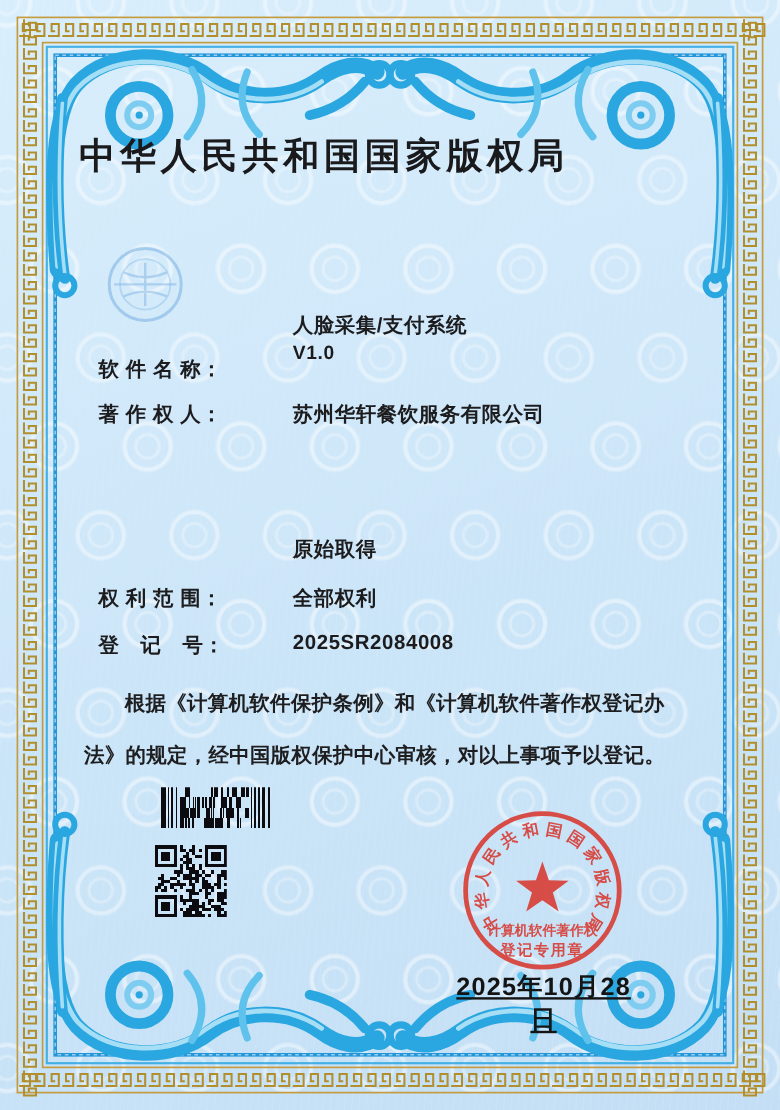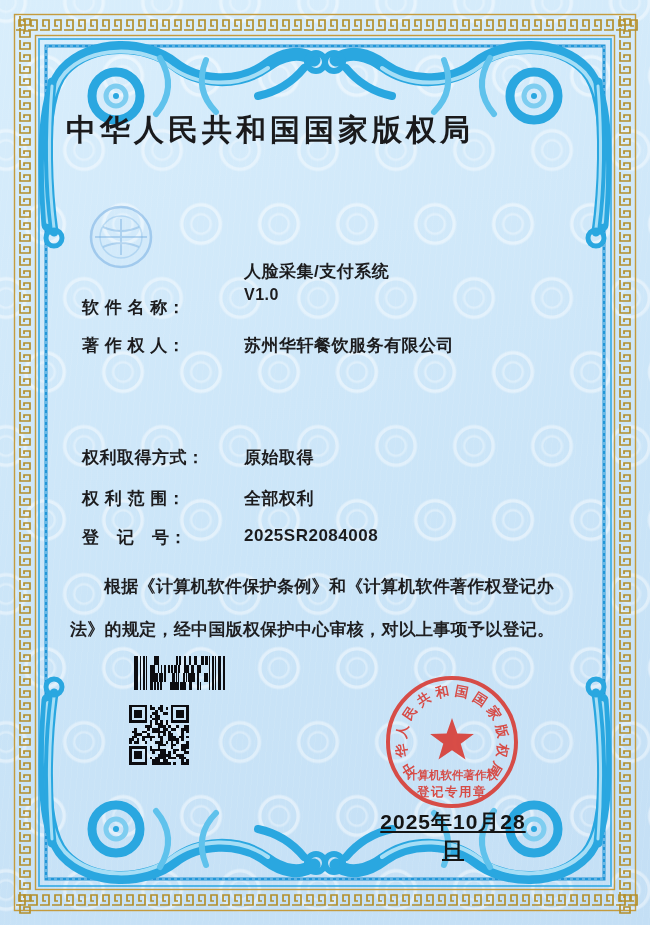--- a/index.html
+++ b/index.html
@@ -373,21 +373,20 @@
   <div class="txt title t1">中华人民共和国国家版权局</div>
 
 
   <div class="txt f-label" style="left:82px;top:260px;margin-top:36px;">软 件 名 称：</div>
   <div class="txt f-value" style="left:204px;top:260px;">人脸采集/支付系统</div>
   <div class="txt f-value" style="left:204px;top:286px;font-size:16px;">V1.0</div>
 
   <div class="txt f-label" style="left:82px;top:334px;">著 作 权 人：</div>
   <div class="txt f-value" style="left:204px;top:334px;">苏州华轩餐饮服务有限公司</div>
 
-  <div class="txt f-label" style="left:82px;top:446px;">权利取得方式：</div>
   <div class="txt f-value" style="left:204px;top:446px;">原始取得</div>
 
   <div class="txt f-label" style="left:82px;top:487px;">权 利 范 围：</div>
   <div class="txt f-value" style="left:204px;top:487px;">全部权利</div>
 
   <div class="txt f-label" style="left:82px;top:526px;">登　记　号：</div>
   <div class="txt f-value" style="left:204px;top:526px;">2025SR2084008</div>
 
   <div class="txt statement">根据《计算机软件保护条例》和《计算机软件著作权登记办法》的规定，经中国版权保护中心审核，对以上事项予以登记。</div>
 

